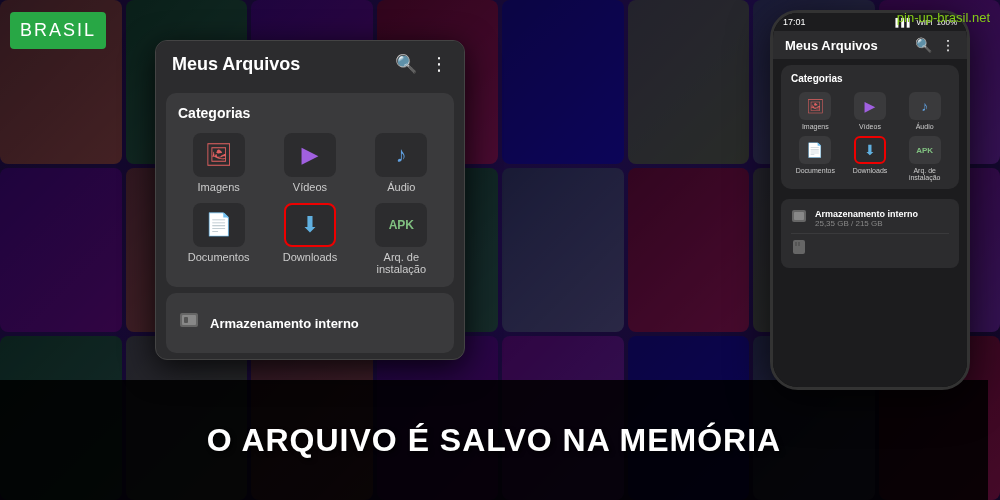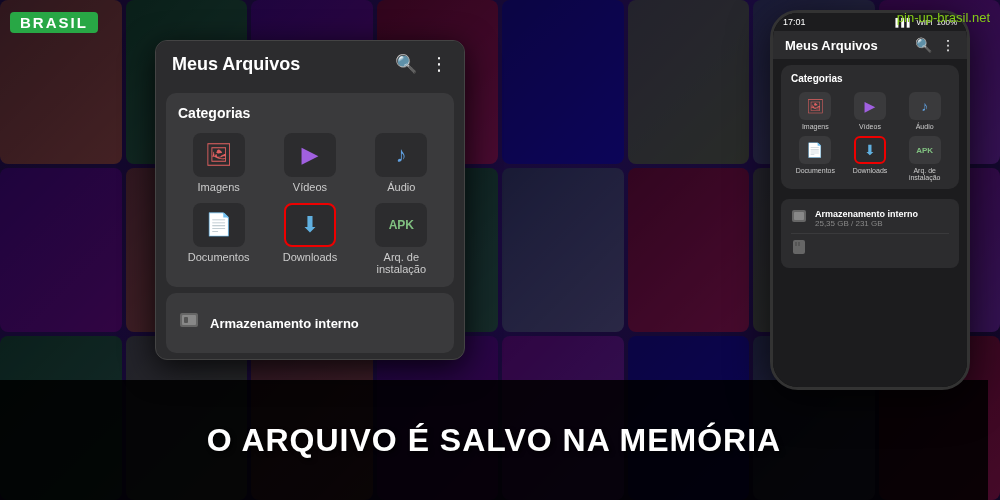--- a/index.html
+++ b/index.html
@@ -85,24 +85,24 @@
       text-shadow: 2px 2px 0 #000;
     }
 
     .logo-pin-up span {
       color: #fff;
     }
 
     .logo-brasil {
       background: #28a745;
       color: #fff;
-      font-size: 15px;
-      font-weight: 700;
+      font-size: 18px;
+      font-weight: 400;
       text-align: center;
-      padding: 2px 10px;
+      padding: 8px 10px;
       border-radius: 4px;
       margin-top: 2px;
       letter-spacing: 2px;
     }
 
     
     .website-label {
       position: absolute;
       top: 10px;
       right: 10px;
@@ -544,21 +544,21 @@
       <div class="fm-storage-large">
         <div class="fm-storage-item-large">
           <div class="fm-storage-icon-large">
             <svg width="16" height="16" viewBox="0 0 16 16">
                 <rect x="1" y="2" width="14" height="12" rx="2" fill="#666"></rect>
                 <rect x="3" y="4" width="10" height="8" rx="1" fill="#888"></rect>
               </svg>
           </div>
           <div class="fm-storage-text-large">
             <div class="fm-storage-name-large">Armazenamento interno</div>
-            <div class="fm-storage-size-large">25,35 GB / 231 GB</div>
+            <div class="fm-storage-size-large">25,35 GB / 215 GB</div>
           </div>
         </div>
         <div class="fm-divider"></div>
         <div class="fm-storage-item-large">
           <div class="fm-storage-icon-large">
             <svg width="16" height="16" viewBox="0 0 16 16">
                 <rect x="2" y="1" width="12" height="14" rx="2" fill="#666"></rect>
                 <rect x="4" y="3" width="2" height="4" fill="#555"></rect>
                 <rect x="7" y="3" width="2" height="4" fill="#555"></rect>
               </svg>

